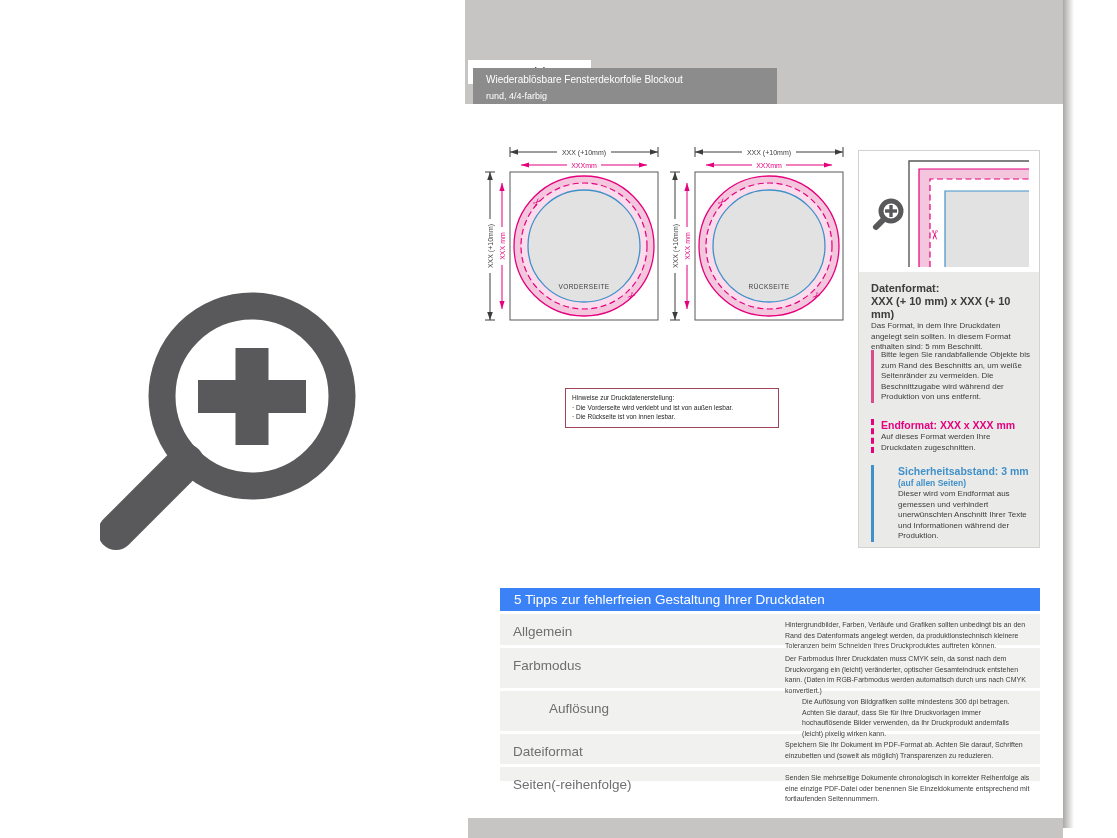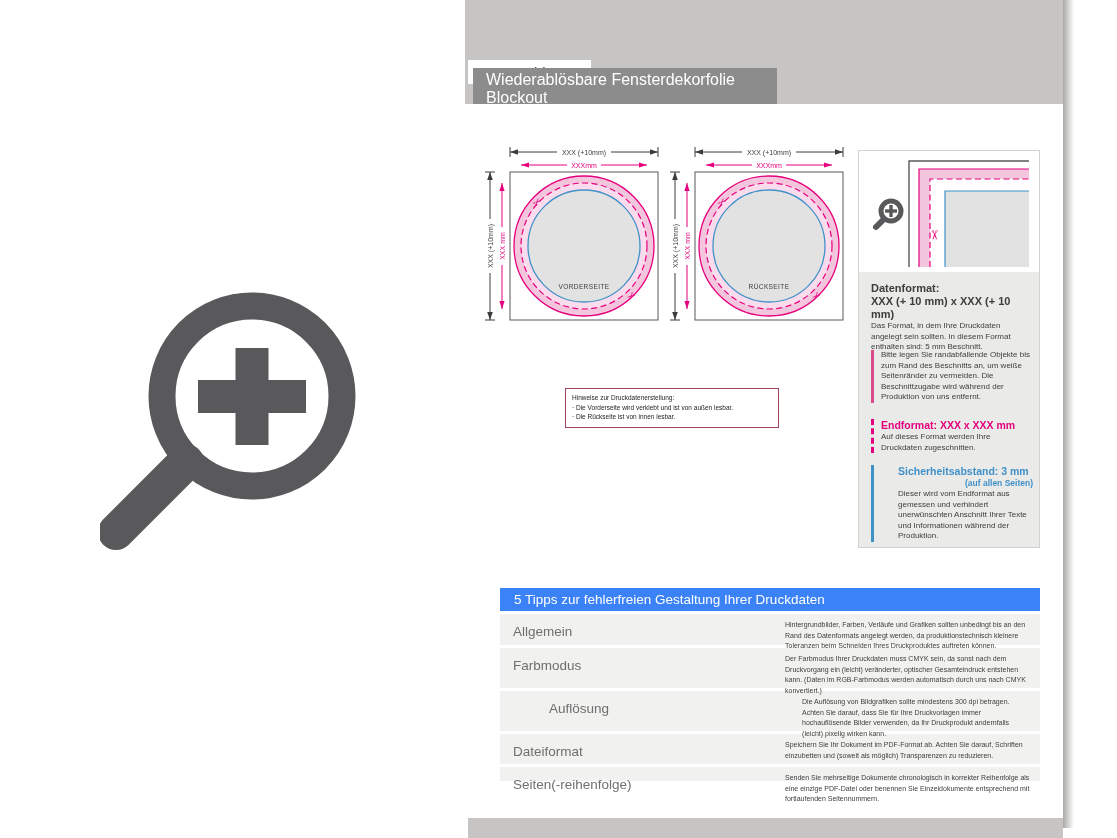--- a/index.html
+++ b/index.html
@@ -5,22 +5,22 @@
   html,body{margin:0;padding:0;background:#fff;}
   .canvas{position:relative;width:1117px;height:838px;background:#fff;overflow:hidden;
           font-family:"Liberation Sans",sans-serif;color:#3d3d3b;}
   
   .top-band{position:absolute;left:465px;top:0;width:598px;height:104px;background:#c6c5c3;}
   .datenblatt-box{position:absolute;left:468px;top:60px;width:123px;height:24px;background:#fff;
                   display:flex;align-items:center;padding-left:26px;box-sizing:border-box;
                   font-size:15px;color:#4e4e50;}
   .title-bar{position:absolute;left:473px;top:68px;width:304px;height:36px;background:#8c8c8c;
              box-sizing:border-box;padding:3px 9px 2px 13px;}
-  .title-main{color:#fff;font-size:16px;line-height:18px;}
-  .title-sub{color:#fff;font-size:9px;text-align:center;margin-top:2px;}
+  .title-main{color:#fff;font-size:10px;line-height:18px;}
+  .title-sub{color:#fff;font-size:9px;text-align:left;margin-top:2px;}
   .right-shadow{position:absolute;left:1063px;top:0;width:11px;height:828px;
                 background:linear-gradient(90deg,#a9a8a6,rgba(255,255,255,0));}
   .bottom-band{position:absolute;left:468px;top:818px;width:595px;height:20px;background:#c6c5c3;}
   
   .diagram{position:absolute;top:142px;}
   .dimk{stroke:#3c3c3b;stroke-width:1;}
   .dimm{stroke:#e5007d;stroke-width:1;}
   .fk{fill:#3c3c3b;} .fm{fill:#e5007d;}
   .dlab{font-size:7px;fill:#3c3c3b;text-anchor:middle;}
   .dlabm{font-size:7px;fill:#e5007d;text-anchor:middle;}
@@ -32,21 +32,21 @@
              line-height:9.5px;color:#1d1d1b;}
   .note-item::before{content:"·  ";}
   
   .info-panel{position:absolute;left:858px;top:150px;width:182px;height:398px;background:#eaeae9;
               border:1px solid #d2d2d1;box-sizing:border-box;}
   .panel-illu{position:absolute;left:0;top:0;width:180px;height:121px;background:#fff;}
   .pblock{position:absolute;left:12px;right:6px;font-size:8px;line-height:10.5px;color:#3d3d3b;}
   .pblock .h1{font-size:11px;font-weight:bold;line-height:13px;color:#3d3d3b;}
   .pblock .h1m{font-size:10.5px;font-weight:bold;line-height:13px;color:#e5007d;}
   .pblock .h1b{font-size:10.5px;font-weight:bold;line-height:13px;color:#4191c9;}
-  .pblock .h2b{font-size:8.5px;font-weight:bold;line-height:11px;color:#4191c9;text-align:right;}
+  .pblock .h2b{font-size:8.5px;font-weight:bold;line-height:11px;color:#4191c9;}
   .bleft-pink{border-left:3px solid #da4b8c;padding-left:7px;}
   .bleft-dash{border-left:3px dashed #e5007d;padding-left:7px;}
   .bleft-blue{border-left:3px solid #4191c9;padding-left:24px;}
   
   .tips{position:absolute;left:500px;top:588px;width:540px;}
   .tips-header{height:23px;background:#3b82f6;color:#fff;font-size:13.5px;
                display:flex;align-items:center;padding-left:14px;box-sizing:border-box;}
   .tip-row{display:flex;background:#f1f1ef;margin-top:3px;box-sizing:border-box;}
   .tip-label{width:285px;box-sizing:border-box;padding:10px 0 0 13px;font-size:13.5px;color:#706f6f;}
   .tip-text{width:255px;box-sizing:border-box;padding:6px 10px 4px 0;font-size:7px;

